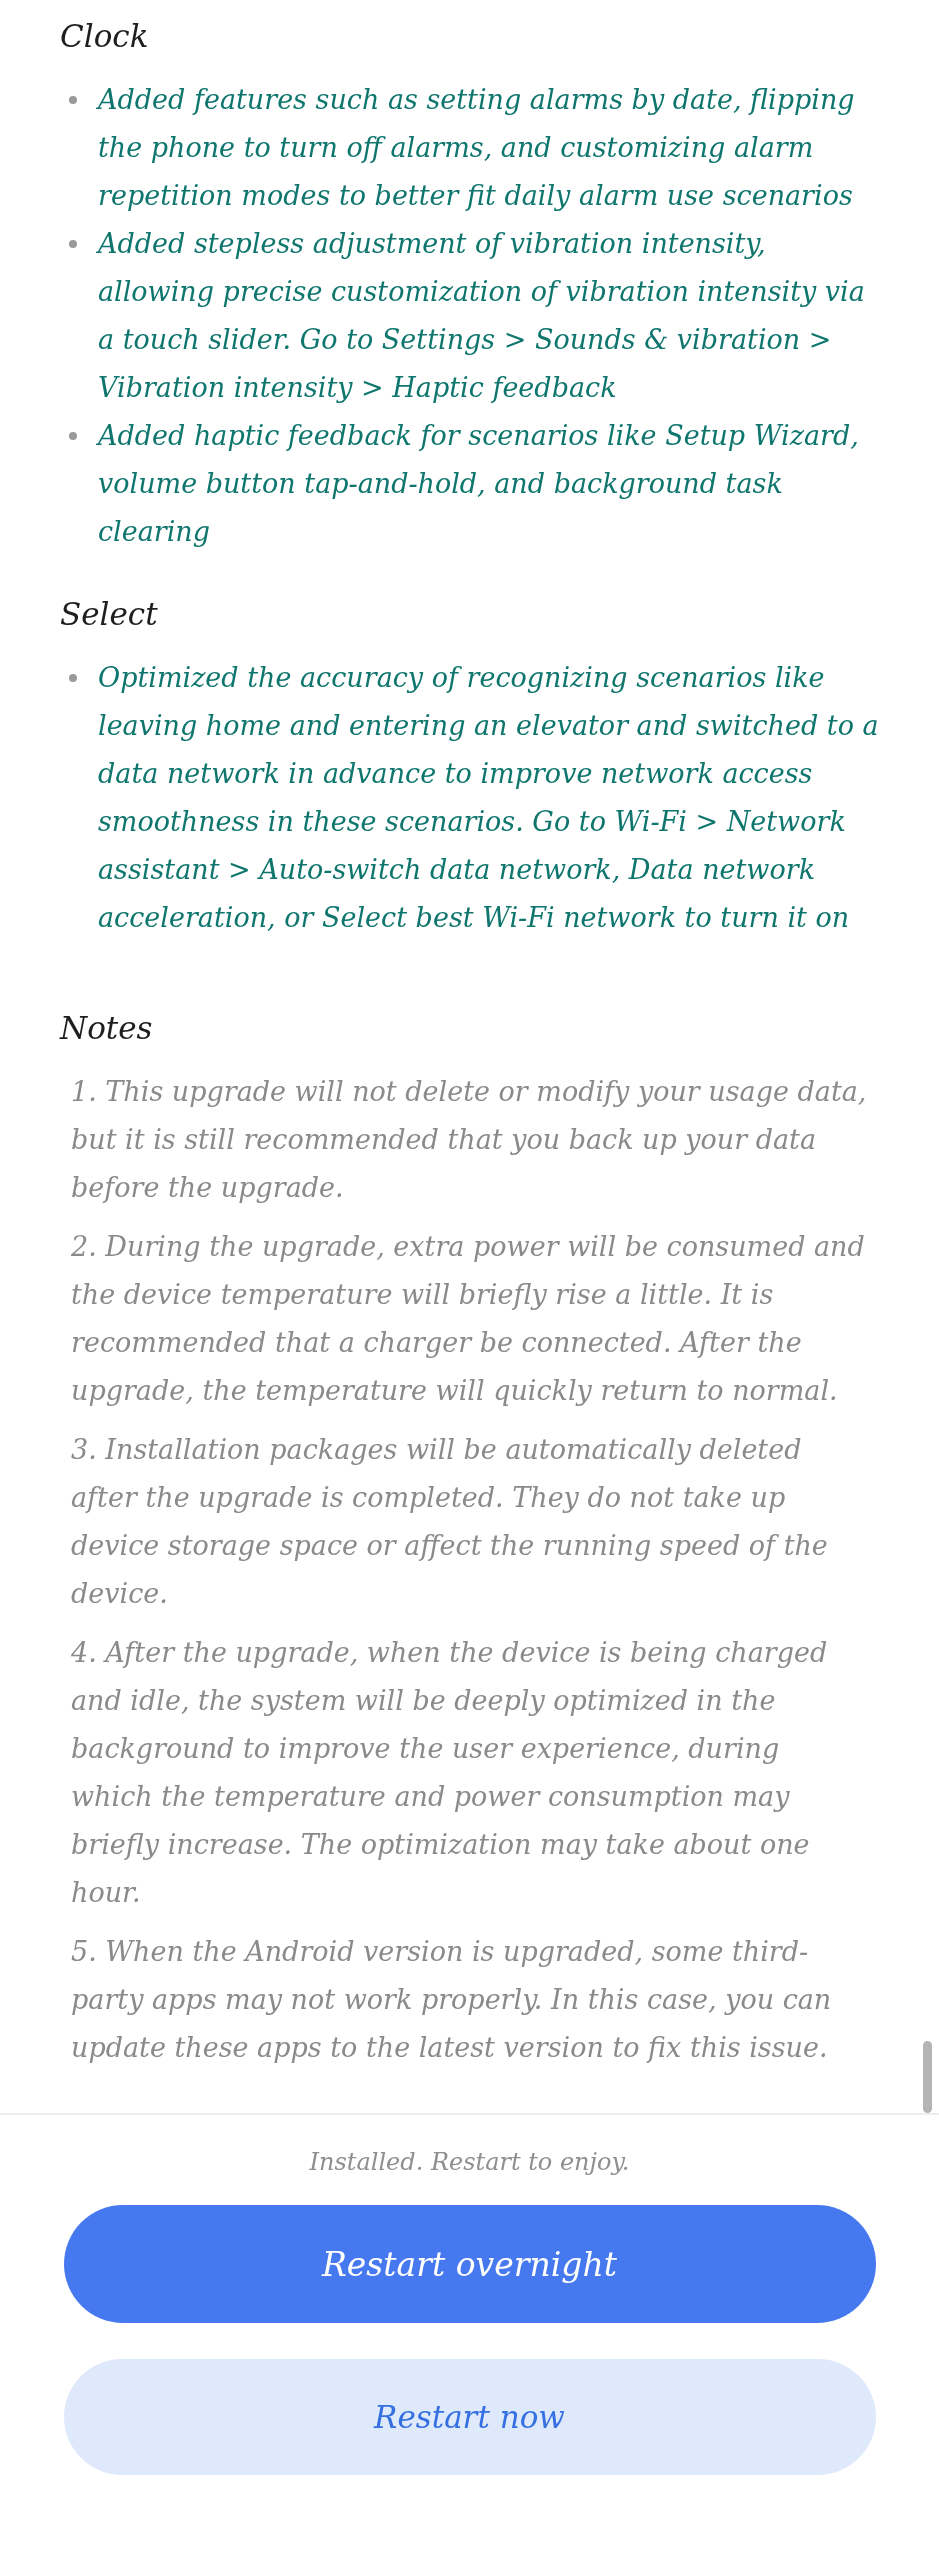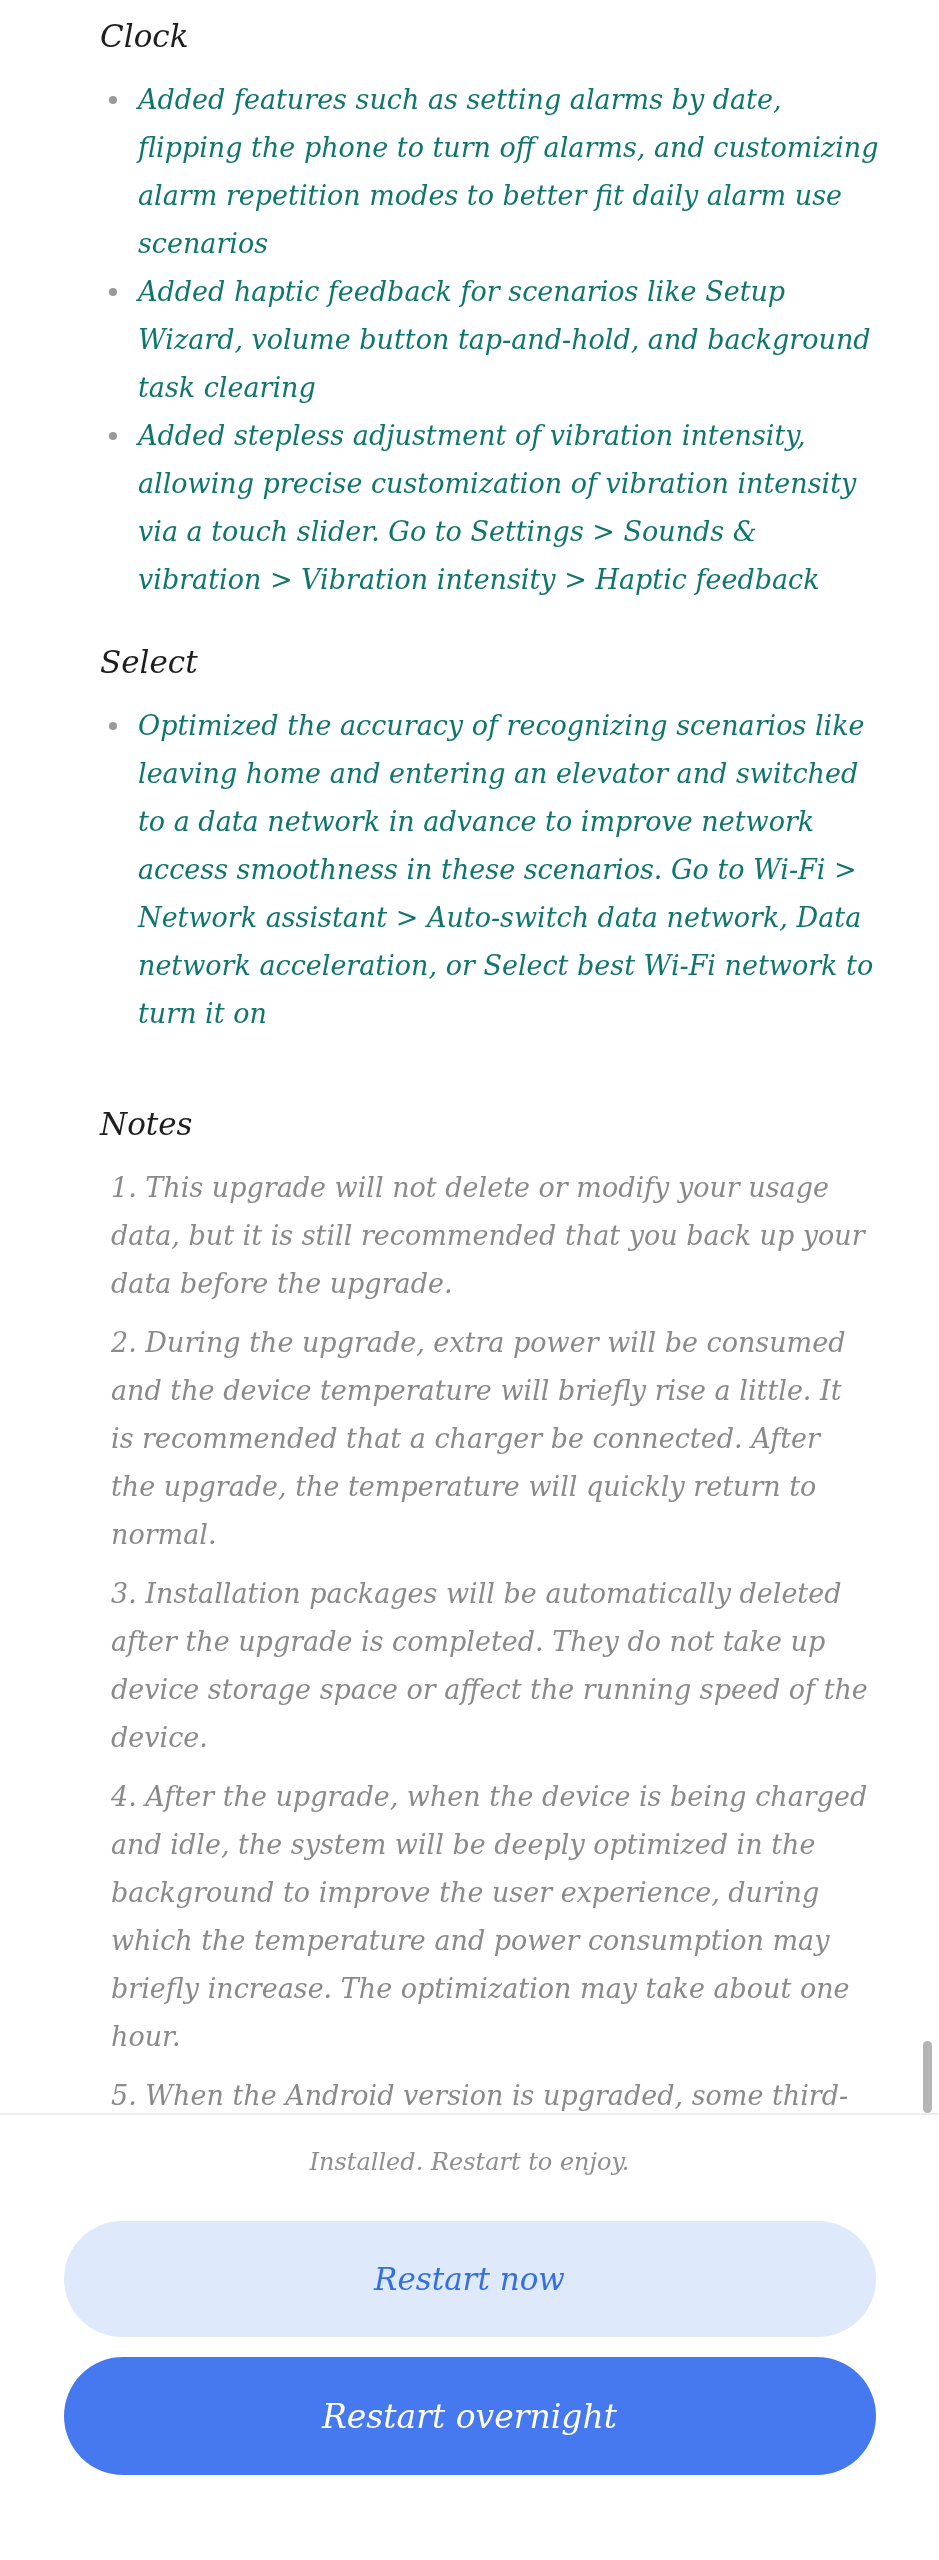--- a/index.html
+++ b/index.html
@@ -2,21 +2,21 @@
 <html><head>
 <meta charset="utf-8">
 <style>
   html,body{margin:0;padding:0;}
   body{
     width:939px;height:2560px;position:relative;background:#ffffff;overflow:hidden;
     font-family:"DejaVu Serif",serif;font-style:italic;
   }
   .content{
     position:absolute;top:0;left:0;width:939px;
-    padding:14px 60px 0 100px;box-sizing:border-box;
+    padding:14px 60px 0 60px;box-sizing:border-box;
   }
   h2.sec{
     font-size:31px;line-height:44px;font-weight:normal;
     color:#1e1e1e;margin:36px 0 18px 0;
   }
   h2.sec.first{margin-top:0;}
   h2.sec.notes-h{margin-top:64px;font-style:italic;}
   ul.blist{list-style:none;margin:0;padding:0;}
   ul.blist li{
     position:relative;padding-left:38px;
@@ -63,25 +63,25 @@
   <ul class="blist">
     <li>
       <span class="dot"></span>
       <span>Added features such as setting alarms by date, flipping the phone to turn off alarms, and customizing alarm repetition modes to better fit daily alarm use scenarios</span>
     </li>
   </ul>
 
   <ul class="blist">
     <li>
       <span class="dot"></span>
-      <span>Added haptic feedback for scenarios like Setup Wizard, volume button tap-and-hold, and background task clearing</span>
+      <span>Added stepless adjustment of vibration intensity, allowing precise customization of vibration intensity via a touch slider. Go to Settings &gt; Sounds &amp; vibration &gt; Vibration intensity &gt; Haptic feedback</span>
     </li>
     <li>
       <span class="dot"></span>
-      <span>Added stepless adjustment of vibration intensity, allowing precise customization of vibration intensity via a touch slider. Go to Settings &gt; Sounds &amp; vibration &gt; Vibration intensity &gt; Haptic feedback</span>
+      <span>Added haptic feedback for scenarios like Setup Wizard, volume button tap-and-hold, and background task clearing</span>
     </li>
   </ul>
 
   <h2 class="sec">Select</h2>
   <ul class="blist">
     <li>
       <span class="dot"></span>
       <span>Optimized the accuracy of recognizing scenarios like leaving home and entering an elevator and switched to a data network in advance to improve network access smoothness in these scenarios. Go to Wi-Fi &gt; Network assistant &gt; Auto-switch data network, Data network acceleration, or Select best Wi-Fi network to turn it on</span>
     </li>
   </ul>
@@ -92,15 +92,15 @@
   <p class="note">3. Installation packages will be automatically deleted after the upgrade is completed. They do not take up device storage space or affect the running speed of the device.</p>
   <p class="note">4. After the upgrade, when the device is being charged and idle, the system will be deeply optimized in the background to improve the user experience, during which the temperature and power consumption may briefly increase. The optimization may take about one hour.</p>
   <p class="note">5. When the Android version is upgraded, some third-party apps may not work properly. In this case, you can update these apps to the latest version to fix this issue.</p>
 
 </div>
 
 <div class="scroll-thumb"></div>
 
 <div class="footer">
   <div class="status">Installed. Restart to enjoy.</div>
+  <button class="btn primary">Restart overnight</button>
   <button class="btn secondary">Restart now</button>
-  <button class="btn primary">Restart overnight</button>
 </div>
 
 </body></html>

